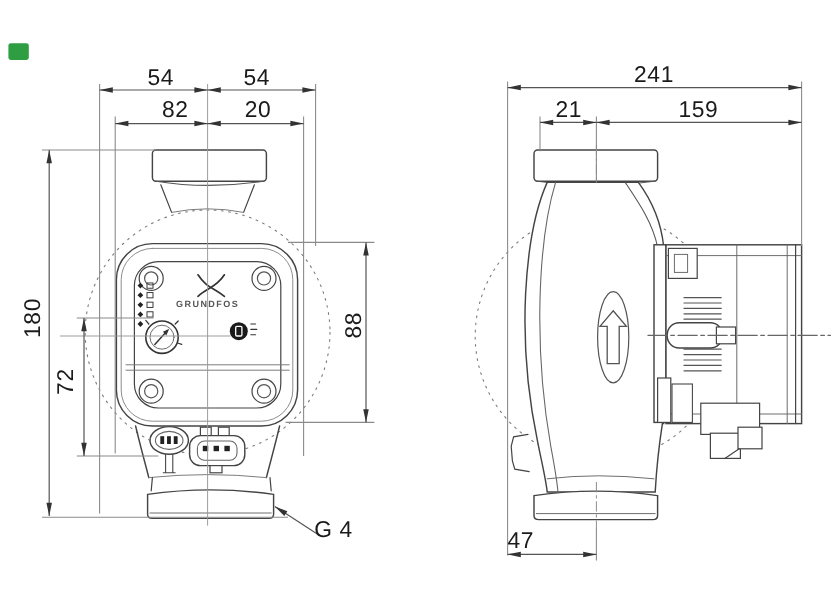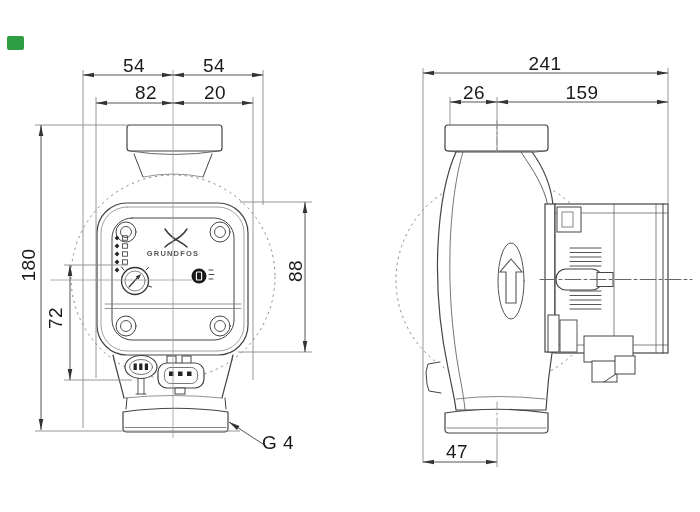--- a/index.html
+++ b/index.html
@@ -252,17 +252,17 @@
   <div class="dim" style="left:134px;top:65px">54</div>
   <div class="dim" style="left:214px;top:65px">54</div>
   <div class="dim" style="left:146px;top:92px">82</div>
   <div class="dim" style="left:215px;top:92px">20</div>
   <div class="dim vert" style="left:28px;top:265px">180</div>
   <div class="dim vert" style="left:55px;top:318px">72</div>
   <div class="dim vert" style="left:295px;top:271px">88</div>
   <div class="dim" style="left:278px;top:442px">G 4</div>
 
   <div class="dim" style="left:545px;top:63px">241</div>
-  <div class="dim" style="left:474px;top:92px">26</div>
+  <div class="dim" style="left:474px;top:92px">21</div>
   <div class="dim" style="left:582px;top:92px">159</div>
-  <div class="dim" style="left:457px;top:451px">47</div>
+  <div class="dim" style="left:434px;top:451px">47</div>
 
 </div>
 
 </body></html>

